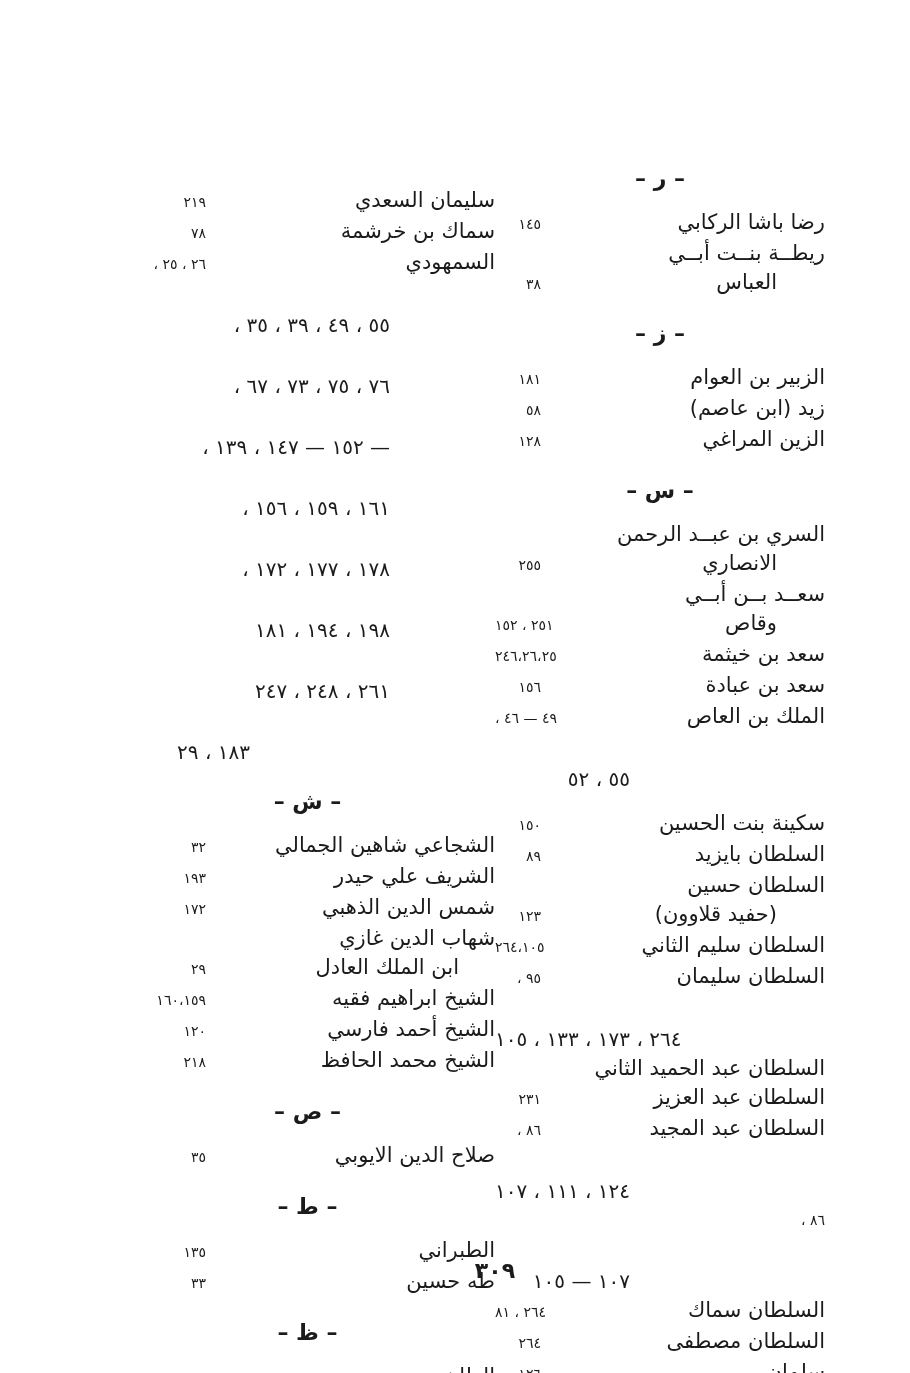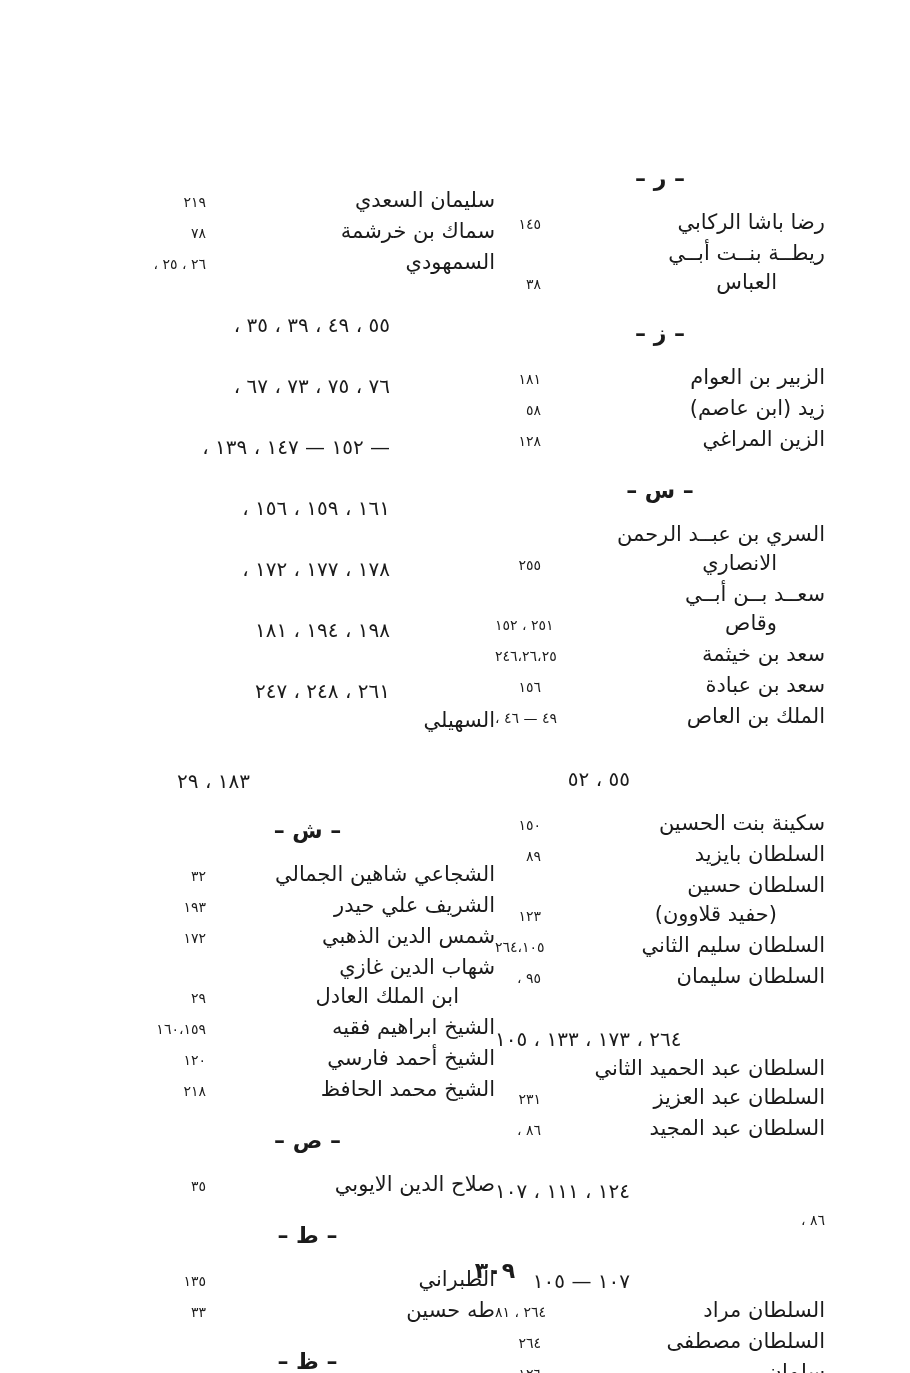--- a/index.html
+++ b/index.html
@@ -175,21 +175,21 @@
         <div class="row">
           <span class="name">السلطان عبد المجيد</span>
           <span class="pages">، ٨٦</span>
         </div>
         <div class="numline">١٢٤ ، ١١١ ، ١٠٧</div>
         <div class="row">
           <span class="pages">، ٨٦</span>
         </div>
         <div class="numline">١٠٧ — ١٠٥</div>
         <div class="row">
-          <span class="name">السلطان مراد</span>
+          <span class="name">السلطان سماك</span>
           <span class="pages">٢٦٤ ، ٨١</span>
         </div>
         <div class="row">
           <span class="name">السلطان مصطفى</span>
           <span class="pages">٢٦٤</span>
         </div>
         <div class="row">
           <span class="name">سلمان</span>
           <span class="pages">١٢٦</span>
         </div>
@@ -207,23 +207,20 @@
           <span class="name">السمهودي</span>
           <span class="pages">، ٢٦ ، ٢٥</span>
         </div>
         <div class="numline">، ٥٥ ، ٤٩ ، ٣٩ ، ٣٥</div>
         <div class="numline">، ٧٦ ، ٧٥ ، ٧٣ ، ٦٧</div>
         <div class="numline">، ١٥٢ — ١٤٧ ، ١٣٩ —</div>
         <div class="numline">، ١٦١ ، ١٥٩ ، ١٥٦</div>
         <div class="numline">، ١٧٨ ، ١٧٧ ، ١٧٢</div>
         <div class="numline">١٩٨ ، ١٩٤ ، ١٨١</div>
         <div class="numline">٢٦١ ، ٢٤٨ ، ٢٤٧</div>
-        <div class="row">
-          <span class="name">السهيلي</span>
-        </div>
         <div class="numline near">١٨٣ ، ٢٩</div>
         <div class="section">– ش –</div>
         <div class="row">
           <span class="name">الشجاعي شاهين الجمالي</span>
           <span class="pages">٣٢</span>
         </div>
         <div class="row">
           <span class="name">الشريف علي حيدر</span>
           <span class="pages">١٩٣</span>
         </div>

